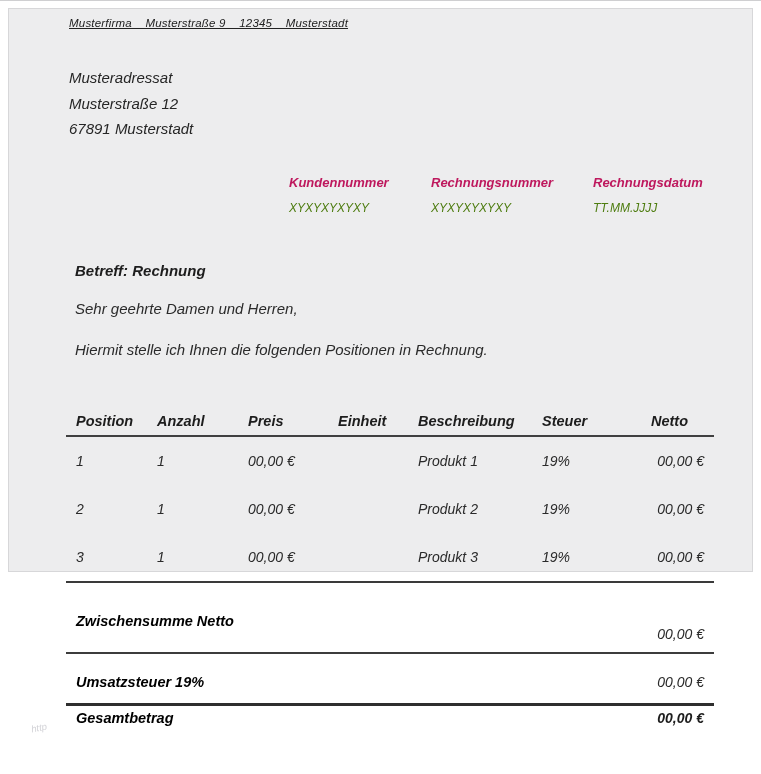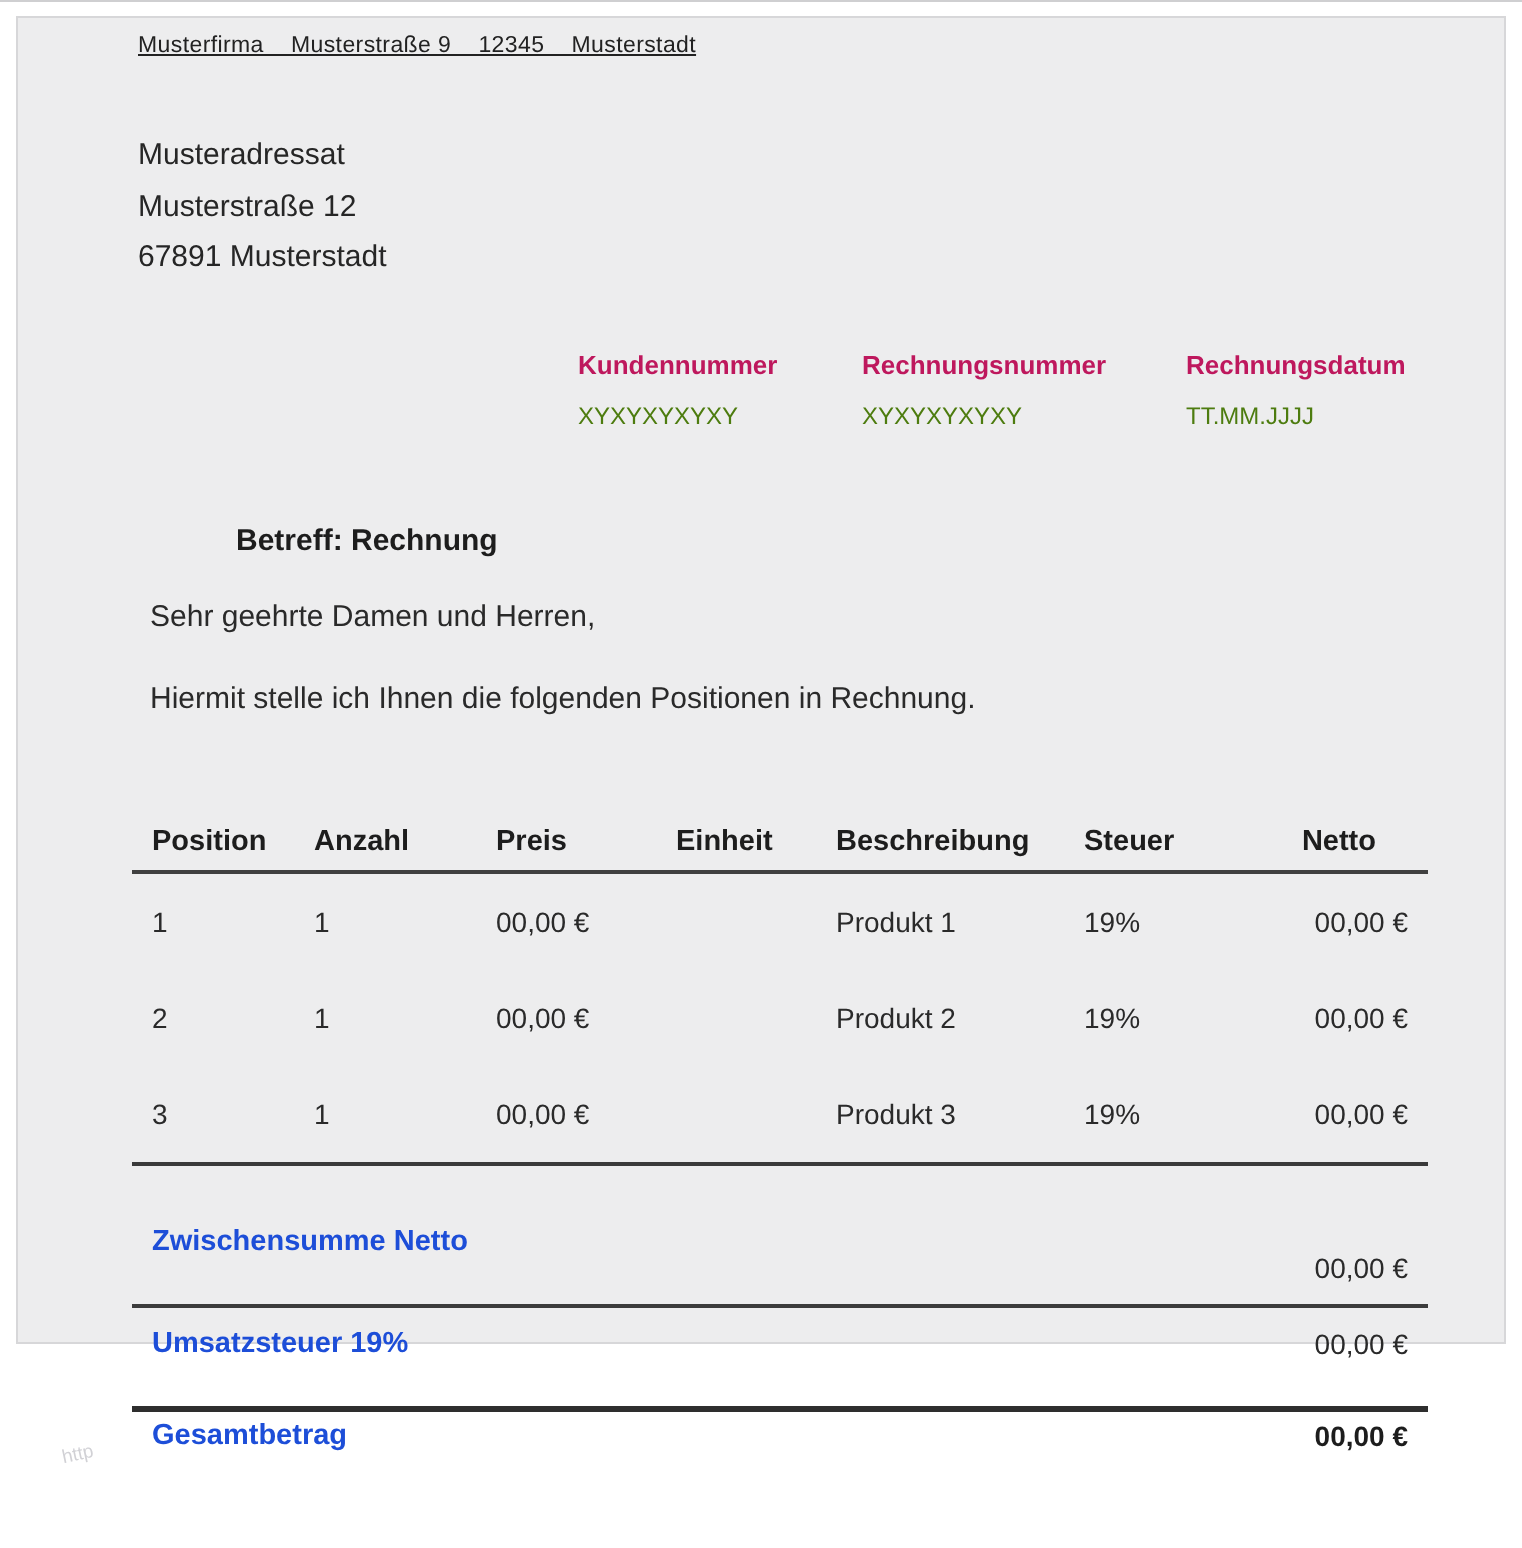--- a/index.html
+++ b/index.html
@@ -7,24 +7,25 @@
     width:761px; height:774px;
     background:#ffffff;
     font-family:"Liberation Sans", sans-serif;
     position:relative;
     overflow:hidden;
     color:#2a2a2a;
   }
   .top-edge { position:absolute; top:0; left:0; right:0; height:1px; background:#cfcfd1; }
   .page {
     position:absolute; left:8px; top:8px;
-    width:745px; height:664px;
+    width:745px; height:564px;
     box-sizing:border-box;
     background:#ededee;
     border:1px solid #d7d7d9;
+    font-style:italic;
   }
   .abs { position:absolute; }
 
   .sender-line {
     left:60px; top:8px;
     font-size:11.5px; letter-spacing:.2px;
     color:#222;
     text-decoration:underline;
     white-space:pre;
   }
@@ -35,21 +36,21 @@
   }
   .meta {
     left:280px; top:166px;
     display:flex;
   }
   .meta-col-1 { width:142px; }
   .meta-col-2 { width:162px; }
   .meta-label { font-size:13px; font-weight:700; color:#be185d; }
   .meta-value { font-size:12px; margin-top:11px; color:#4d7c0f; }
 
-  .subject  { left:66px; top:253px; font-size:15px; font-weight:700; color:#1d1d1d;margin-left:43px; }
+  .subject  { left:66px; top:253px; font-size:15px; font-weight:700; color:#1d1d1d; }
   .greeting { left:66px; top:291px; font-size:15px; }
   .intro    { left:66px; top:332px; font-size:15px; }
 
   .items-table { left:57px; top:392px; width:648px; }
   .tgrid {
     display:grid;
     grid-template-columns:81px 91px 90px 80px 124px 96px 1fr;
   }
   .thead { border-bottom:2px solid #404040; padding-bottom:6px; }
   .th {
@@ -61,24 +62,24 @@
   .td { font-size:14px; padding-left:10px; white-space:nowrap; }
   .td:last-child { text-align:right; padding-left:0; padding-right:10px; }
   .tbody { border-bottom:2px solid #3a3a3a; }
 
   .totals { left:57px; top:561px; width:648px; }
   .total-row { display:flex; justify-content:space-between; box-sizing:border-box; }
   .total-row-1 { height:84px; border-bottom:2px solid #3c3c3c; }
   .total-row-1 .total-label { padding-top:43px; }
   .total-row-1 .total-value { padding-top:56px; }
   .total-row-2 { height:52px; border-bottom:3px solid #2e2e2e; }
-  .total-row-2 .total-label, .total-row-2 .total-value { padding-top:10px; }
+  .total-row-2 .total-label, .total-row-2 .total-value { padding-top:20px; }
   .total-row-3 { height:60px; }
   .total-row-3 .total-label, .total-row-3 .total-value { padding-top:4px; }
-  .total-label { font-size:14.5px; font-weight:700; color:#1d4ed8; padding-left:10px; }
+  .total-label { font-size:14.5px; font-weight:700; color:#000000; padding-left:10px; }
   .total-value { font-size:14px; color:#2a2a2a; padding-right:10px; }
   .total-value.bold { font-weight:700; color:#1d1d1d; }
 
   .watermark {
     left:22px; top:713px;
     font-size:9.5px;
     color:#b9b9c0;
     opacity:.65;
     transform:rotate(-12deg);
   }

